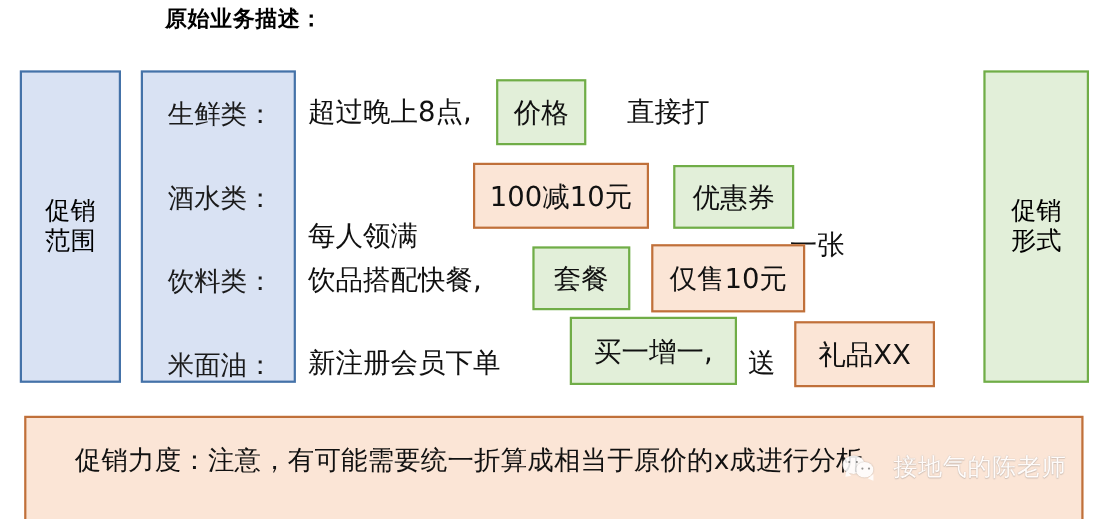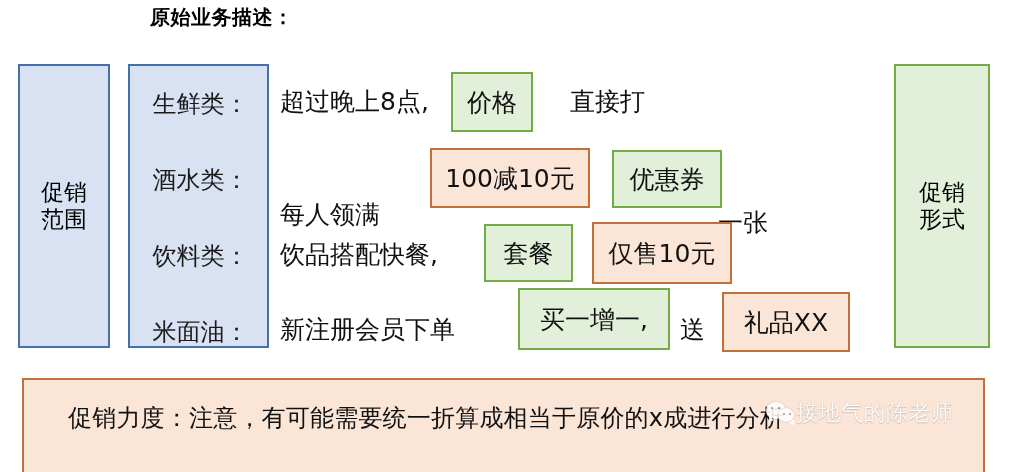--- a/index.html
+++ b/index.html
@@ -136,24 +136,24 @@
     font-size: 24px;
     white-space: nowrap;
     color: #111111;
     letter-spacing: 0.2px;
   }
 
   
   #watermark {
     position: absolute;
     left: 766px;
-    top: 398px;
+    top: 410px;
     display: flex;
     align-items: center;
-    gap: 0;
+    gap: 16px;
     opacity: 0.88;
     pointer-events: none;
   }
   #watermark .wm-text {
     font-size: 22px;
     color: #ffffff;
     text-shadow:
       0 0 1px rgba(120,110,105,0.55),
       0 1px 1px rgba(150,140,135,0.4);
     white-space: nowrap;

